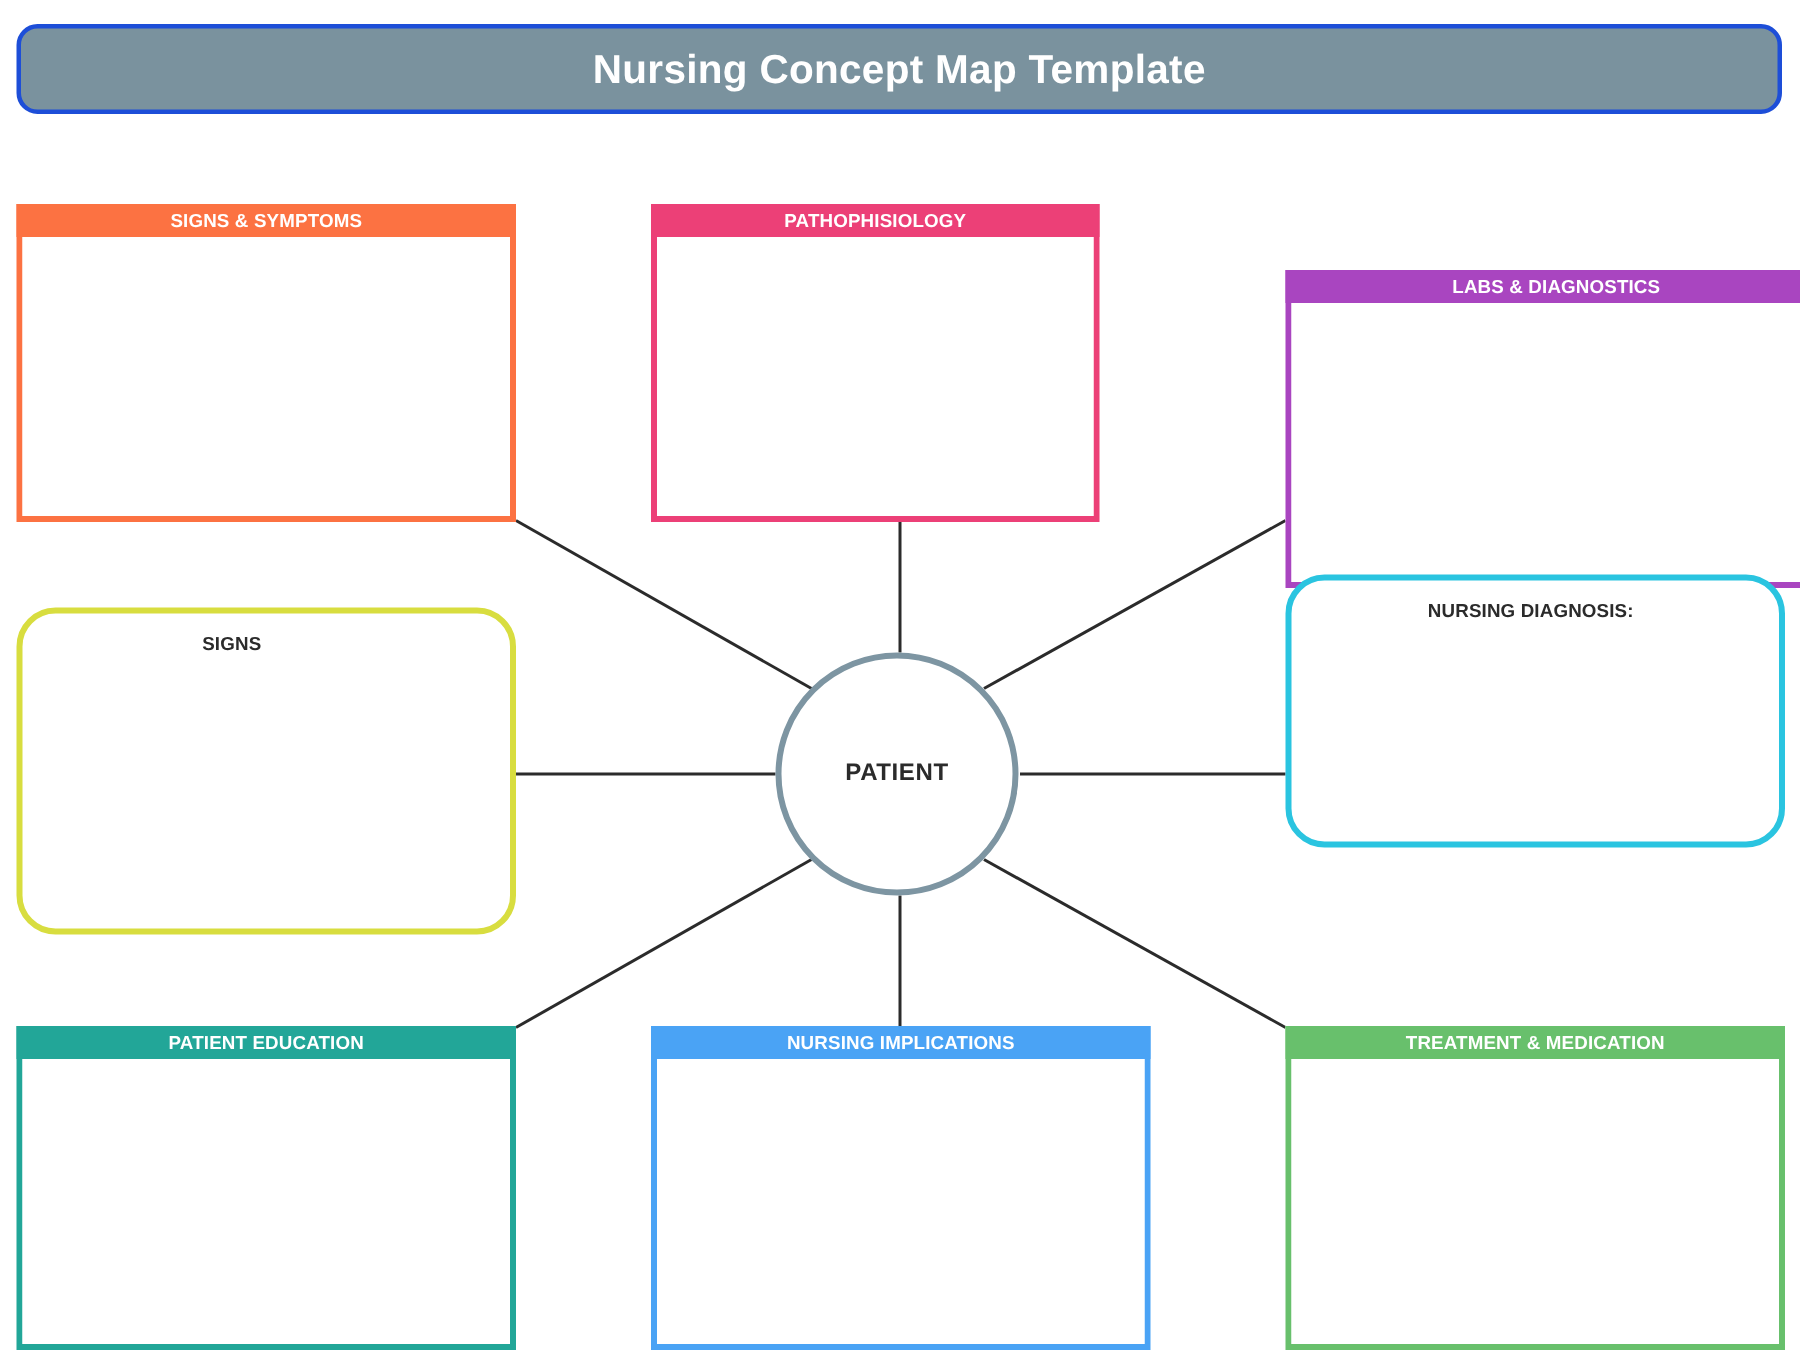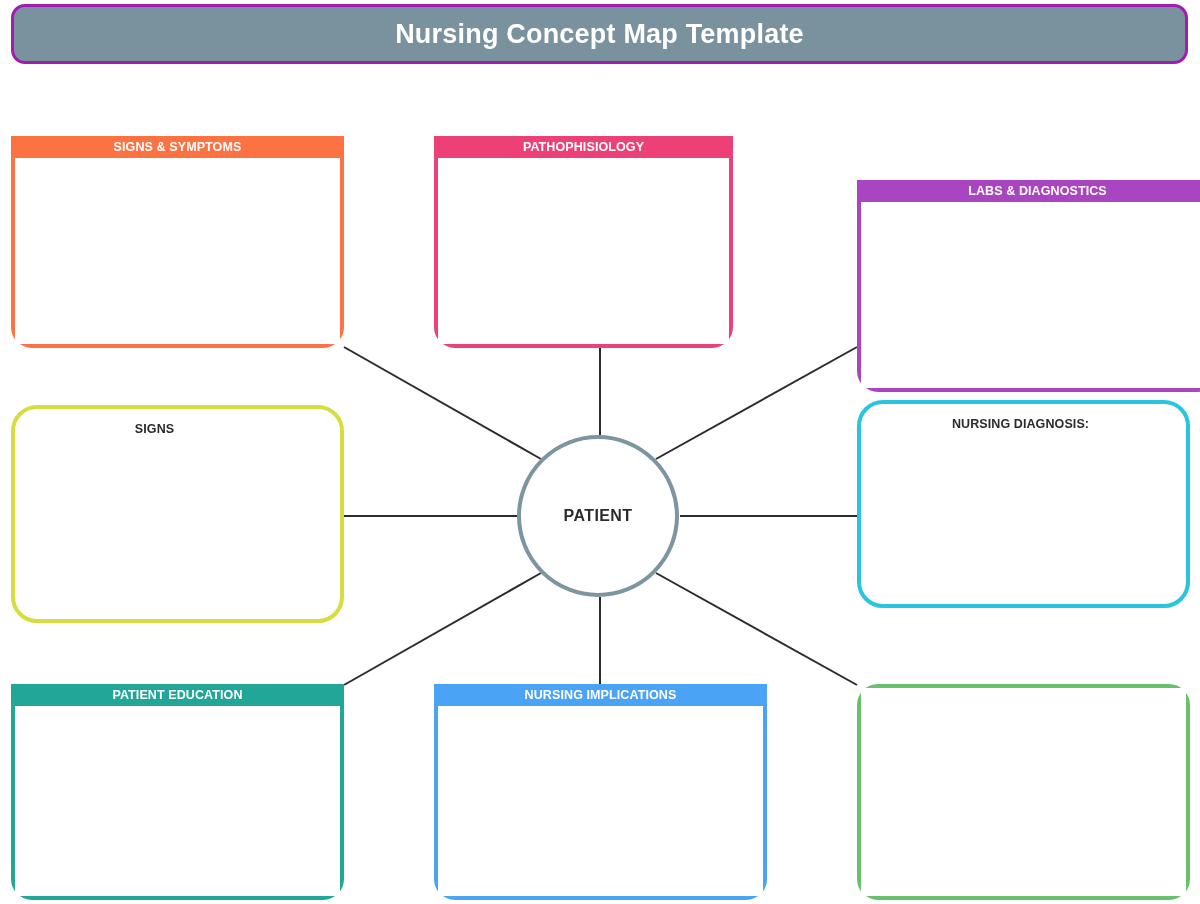--- a/index.html
+++ b/index.html
@@ -16,25 +16,25 @@
     position: relative;
     width: 1200px;
     height: 904px;
     background: #ffffff;
   }
 
   
   #title-banner {
     position: absolute;
     left: 11px;
-    top: 4px;
+    top: 16px;
     width: 1177px;
     height: 60px;
     background: #7a929e;
-    border: 3px solid #a21caf;
+    border: 3px solid #1d4ed8;
     border-radius: 14px;
     display: flex;
     align-items: center;
     justify-content: center;
   }
   #title-banner .title-text {
     color: #ffffff;
     font-size: 27px;
     font-weight: bold;
     letter-spacing: 0.2px;
@@ -56,21 +56,20 @@
     position: absolute;
     background: #ffffff;
   }
 
   
   .node.header-box {
     border-style: solid;
     border-width: 4px;
     display: flex;
     flex-direction: column;
-    border-radius: 21px;
   }
   .node.header-box .node-header {
     height: 22px;
     flex: 0 0 22px;
     margin: -4px -4px 0 -4px;
     display: flex;
     align-items: center;
     justify-content: center;
   }
   .node.header-box .node-header-label {
@@ -166,36 +165,39 @@
       </div>
       <div class="node header-box" style="left: 857px; top: 136px; width: 361px; height: 212px; border-color: rgb(169, 69, 192); margin-top: 44px;">
         <div class="node-header" style="background: rgb(169, 69, 192);">
           <span class="node-header-label" style="color: rgb(255, 255, 255);">LABS &amp; DIAGNOSTICS</span>
         </div>
         <div class="node-body"></div>
       </div>
       <div class="node plain-box label-offset-left" style="left: 11px; top: 405px; width: 333px; height: 218px; border-color: rgb(216, 221, 63);">
         <span class="node-inner-label" style="color: rgb(43, 43, 43);">SIGNS</span>
       </div>
-      <div class="node plain-box label-offset-left-sm" style="left: 857px; top: 400px; width: 333px; height: 208px; border-color: rgb(42, 196, 224);">
+      <div class="node plain-box label-offset-left-sm" style="left: 857px; top: 383px; width: 333px; height: 182px; border-color: rgb(42, 196, 224);">
         <span class="node-inner-label" style="color: rgb(43, 43, 43);">NURSING DIAGNOSIS:</span>
       </div>
       <div class="node header-box" style="left: 11px; top: 684px; width: 333px; height: 216px; border-color: rgb(34, 166, 152);">
         <div class="node-header" style="background: rgb(34, 166, 152);">
           <span class="node-header-label" style="color: rgb(255, 255, 255);">PATIENT EDUCATION</span>
         </div>
         <div class="node-body"></div>
       </div>
       <div class="node header-box" style="left: 434px; top: 684px; width: 333px; height: 216px; border-color: rgb(74, 163, 245);">
         <div class="node-header" style="background: rgb(74, 163, 245);">
           <span class="node-header-label" style="color: rgb(255, 255, 255);">NURSING IMPLICATIONS</span>
         </div>
         <div class="node-body"></div>
       </div>
       <div class="node header-box" style="left: 857px; top: 684px; width: 333px; height: 216px; border-color: rgb(104, 192, 108);">
+        <div class="node-header" style="background: rgb(104, 192, 108);">
+          <span class="node-header-label" style="color: rgb(255, 255, 255);">TREATMENT &amp; MEDICATION</span>
+        </div>
         <div class="node-body"></div>
       </div>
     </div>
 
   <div id="center-node">
     <span class="center-label">PATIENT</span>
   </div>
 
 </div>
 

